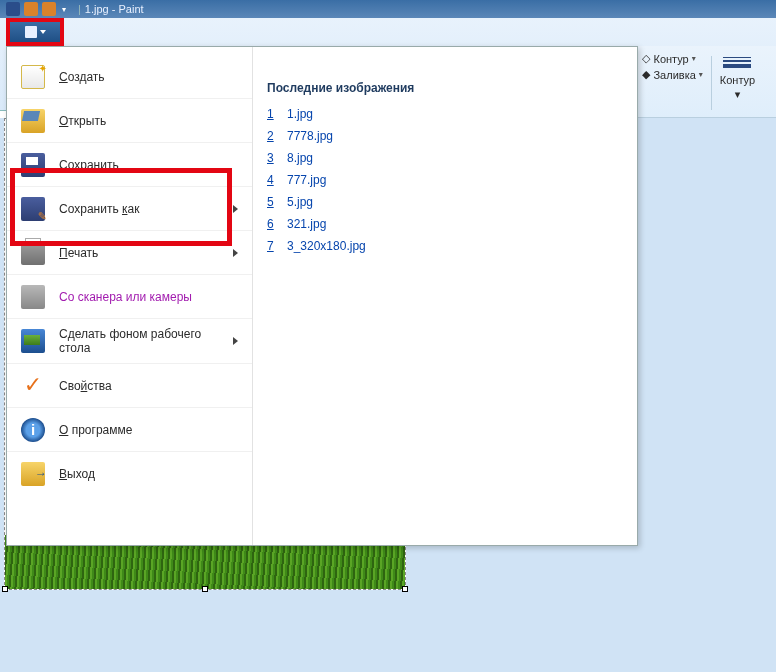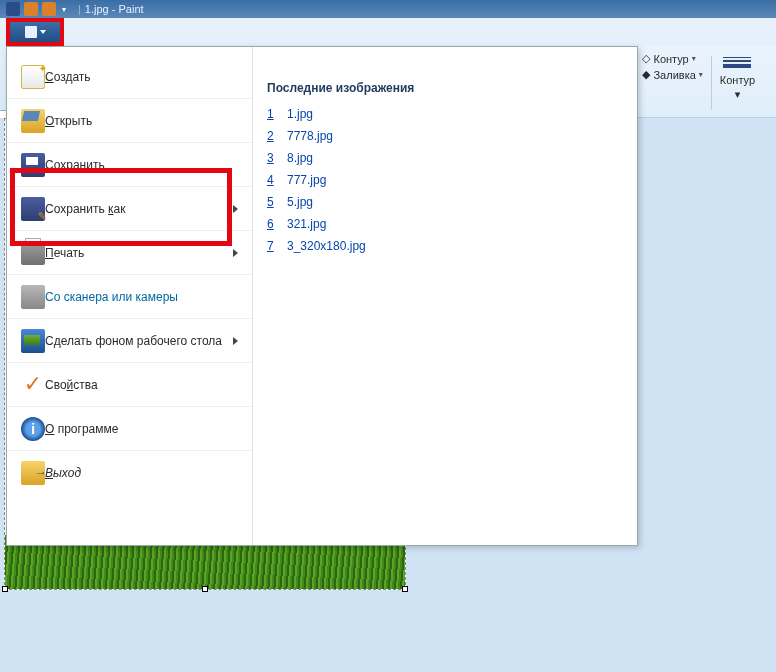--- a/index.html
+++ b/index.html
@@ -23,26 +23,26 @@
   .file-btn-wrap { position: absolute; top: 18px; left: 6px; width: 58px; height: 28px; border: 4px solid #e30613; z-index: 30; }
   .file-btn { width: 50px; height: 20px; background: linear-gradient(#3a6ea5,#1f4f85); display: flex; align-items: center; justify-content: center; gap: 3px; }
   .file-btn .doc { width: 12px; height: 12px; background: #e8f0ff; border-radius: 1px; }
   .file-btn .caret { width: 0; height: 0; border-left: 3px solid transparent; border-right: 3px solid transparent; border-top: 4px solid #fff; }
 
   
   .file-menu { position: absolute; top: 46px; left: 6px; width: 632px; height: 500px; background: #fff; border: 1px solid #9aa; box-shadow: 2px 2px 6px rgba(0,0,0,.2); z-index: 20; display: flex; }
   .menu-left { width: 246px; border-right: 1px solid #e2e2e2; padding: 8px 0; }
   .menu-right { flex: 1; padding: 10px 14px; margin-top: 24px; }
 
-  .menu-item { display: flex; align-items: center; padding: 8px 14px; font-size: 12px; color: #2b2b2b; border-bottom: 1px solid #f0f0f0; position: relative; min-height: 44px; }
-  .menu-item.nosep { border-bottom: none; font-style: italic; }
+  .menu-item { display: flex; align-items: center; gap: 14px; padding: 8px 14px; font-size: 12px; color: #2b2b2b; border-bottom: 1px solid #f0f0f0; position: relative; min-height: 44px; }
+  .menu-item.nosep { border-bottom: none; }
   .menu-item .icon { width: 24px; height: 24px; flex-shrink: 0; }
   .menu-item .arrow { margin-left: auto; width: 0; height: 0; border-top: 4px solid transparent; border-bottom: 4px solid transparent; border-left: 5px solid #444; }
   .menu-item .ul { text-decoration: underline; }
-  .menu-item.disabled { color: #0369a1; align-items: center; }
+  .menu-item.disabled { color: #a21caf; align-items: center; }
 
   
   .hl-saveas { position: absolute; top: 210px; left: 10px; width: 222px; height: 72px; border: 5px solid #e30613; z-index: 25; pointer-events: none; }
   
 
   
   .recent-title { font-size: 12px; font-weight: bold; color: #1f3b5f; margin-bottom: 8px; }
   .recent-list { font-size: 12px; }
   .recent-list .row { display: flex; gap: 10px; padding: 4px 0; color: #0645ad; }
   .recent-list .row .num { color: #0645ad; text-decoration: underline; width: 10px; }

